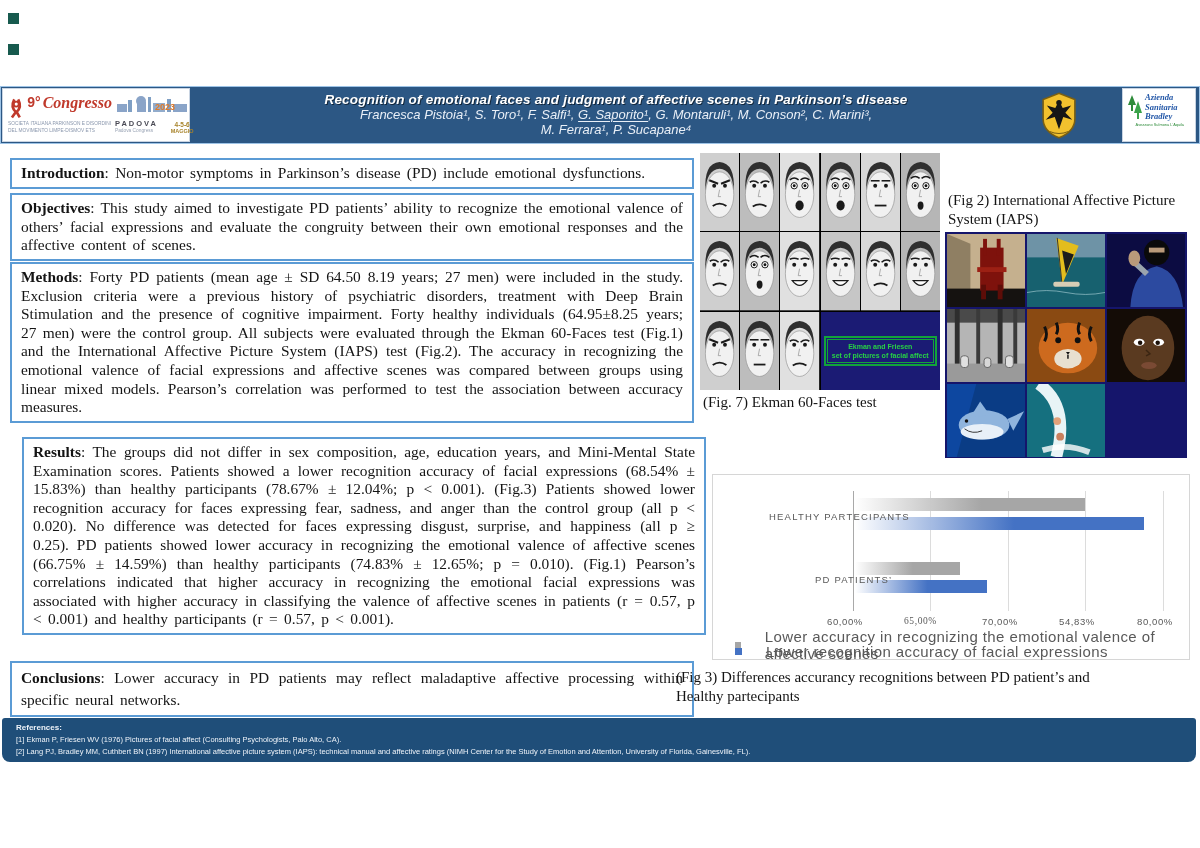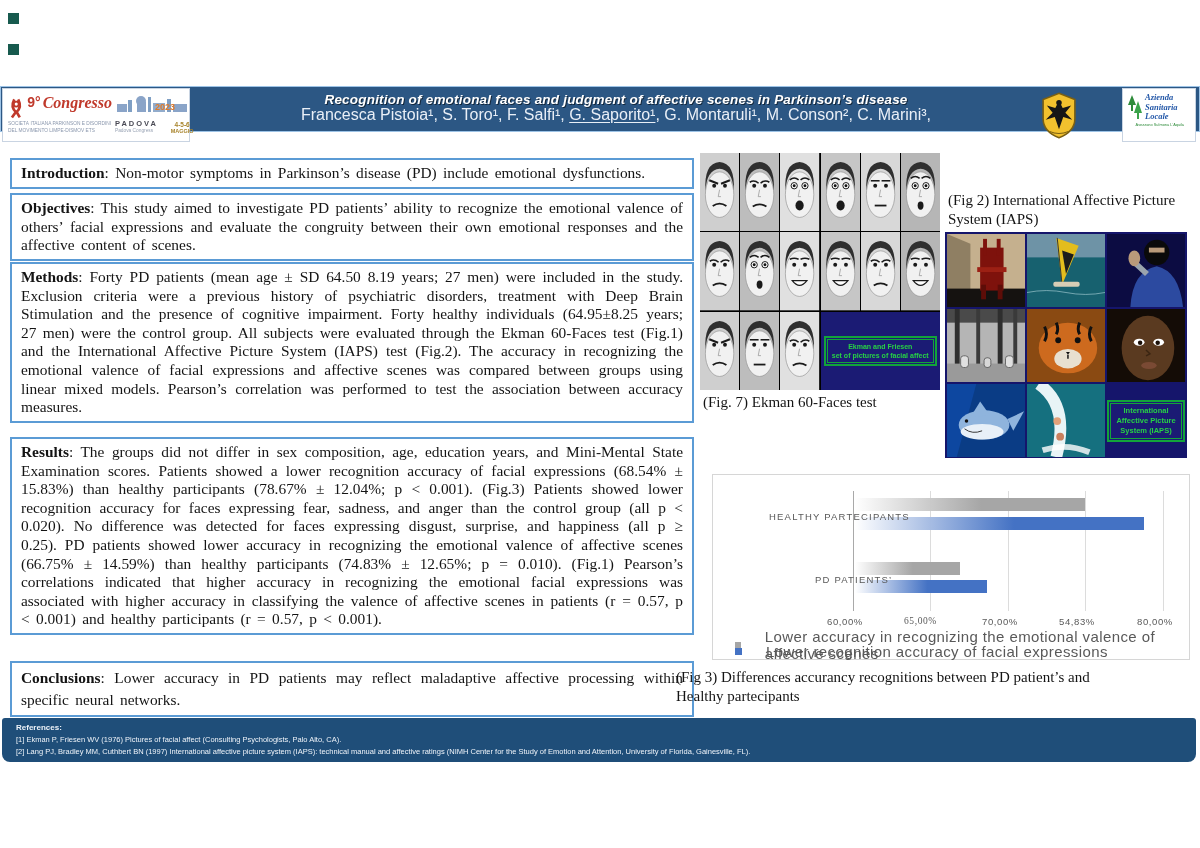--- a/index.html
+++ b/index.html
@@ -4,21 +4,21 @@
 <style>
   html,body{margin:0;padding:0;}
   body{width:1200px;height:848px;position:relative;background:#fff;overflow:hidden;
        font-family:"Liberation Sans",sans-serif;color:#111;}
   .abs{position:absolute;}
   
   .banner{background:#2c5784;border:1px solid #9dc3e6;box-sizing:border-box;}
   .title-block{color:#fff;text-align:center;}
   .poster-title{font-family:"Liberation Sans",sans-serif;font-weight:bold;font-style:italic;
        font-size:13.5px;letter-spacing:.2px;text-shadow:1px 1px 0 rgba(0,0,0,.55);}
-  .authors{font-size:16px;color:#e9eff7;line-height:15px;}
+  .authors{font-style:italic;font-size:13px;color:#e9eff7;line-height:15px;}
   .authors u{text-underline-offset:2px;}
   .logo-box{background:#fff;border:1px solid #c9d4e2;box-sizing:border-box;}
   .congress-red{color:#c0392b;font-weight:bold;}
   .tinytext{font-size:6px;color:#8a97ad;line-height:7px;transform:scale(.8);transform-origin:left top;white-space:nowrap;}
   .padova{font-size:7.5px;font-weight:bold;letter-spacing:2px;color:#4a4a55;}
   .gold{color:#a8842c;font-weight:bold;}
   
   .box{position:absolute;left:10px;width:662px;border:2px solid #5b9bd5;background:#fff;
        padding:4px 9px;font-family:"Liberation Serif",serif;font-size:15.4px;line-height:18.6px;
        color:#141414;text-align:justify;word-spacing:2.5px;}
@@ -52,24 +52,25 @@
   .footer .refhead{font-size:8px;font-weight:bold;margin-bottom:2px;}
   .footer .ref{font-size:7.5px;line-height:11.5px;white-space:nowrap;}
   .corner-square{position:absolute;width:11px;height:11px;background:#175a4e;}
 </style>
 </head>
 <body>
 
 <div class="corner-square" style="left:8px;top:13px;"></div>
 <div class="corner-square" style="left:8px;top:44px;"></div>
 
-<div class="abs banner" style="left:0;top:86px;width:1200px;height:46px;">
+<div class="abs banner" style="left:0;top:86px;width:1200px;height:58px;">
   <div class="abs title-block" style="left:200px;top:5px;width:830px;">
     <div class="poster-title">Recognition of emotional faces and judgment of affective scenes in Parkinson’s disease</div>
     <div class="authors"><span>Francesca Pistoia¹, S. Toro¹, F. Salfi¹, </span><u>G. Saporito¹</u><span>, G. Montaruli¹, M. Conson², C. Marini³,</span></div>
+    <div class="authors">M. Ferrara¹, P. Sucapane⁴</div>
   </div>
 
   <div class="abs" style="left:1040px;top:5px;width:36px;height:47px;">
     <svg viewBox="0 0 34 44" width="36" height="47">
       <path d="M17 1 L32 7 V25 Q32 37 17 43 Q2 37 2 25 V7 Z" fill="#f2c12e" stroke="#7a5f12" stroke-width="1.5"></path>
       <path d="M17 8 L13.5 15 L5.5 12.5 L11 19.5 L4.5 26 L13 23.5 L17 35 L21 23.5 L29.5 26 L23 19.5 L28.5 12.5 L20.5 15 Z" fill="#161616"></path>
       <circle cx="17" cy="10" r="2.6" fill="#161616"></circle>
       <path d="M8 37 Q17 41 26 37" stroke="#7a5f12" stroke-width="1" fill="none"></path>
     </svg>
   </div>
@@ -119,39 +120,39 @@
   <div style="display:flex;align-items:flex-start;gap:2px;padding:4px 3px 0 4px;">
     <svg width="16" height="30" viewBox="0 0 16 30">
       <polygon points="5,2 9,12 1,12" fill="#2e8b3a"></polygon>
       <polygon points="11,8 15,20 7,20" fill="#3aa34a"></polygon>
       <rect x="4" y="12" width="2" height="6" fill="#2e8b3a"></rect>
       <rect x="10" y="20" width="2" height="6" fill="#3aa34a"></rect>
     </svg>
     <div style="font-family:'Liberation Serif',serif;font-style:italic;font-weight:bold;color:#2458a8;font-size:8.5px;line-height:9.5px;">
       <div>Azienda</div>
       <div>Sanitaria</div>
-      <div>Locale</div>
+      <div>Bradley</div>
     </div>
   </div>
   <div style="font-size:6px;color:#2e8b3a;text-align:center;transform:scale(.65);transform-origin:center top;white-space:nowrap;">Avezzano Sulmona L'Aquila</div>
 </div>
 
 <div class="box" style="top:158px;">
   <b>Introduction</b><span>: Non-motor symptoms in Parkinson’s disease (PD) include emotional dysfunctions.</span>
 </div>
 
 <div class="box" style="top:193px;">
   <b>Objectives</b><span>: This study aimed to investigate PD patients’ ability to recognize the emotional valence of others’ facial expressions and evaluate the congruity between their own emotional responses and the affective content of scenes.</span>
 </div>
 
 <div class="box" style="top:262px;">
   <b>Methods</b><span>: Forty PD patients (mean age ± SD 64.50  8.19 years; 27 men) were included in the study. Exclusion criteria were a previous history of psychiatric disorders, treatment with Deep Brain Stimulation and the presence of cognitive impairment. Forty healthy individuals (64.95±8.25 years; 27 men) were the control group. All subjects were evaluated through the Ekman 60-Faces test (Fig.1) and the International Affective Picture System (IAPS) test (Fig.2). The accuracy in recognizing the emotional valence of facial expressions and affective scenes was compared between groups using linear mixed models. Pearson’s correlation was performed to test the association between accuracy measures.</span>
 </div>
 
-<div class="box" style="top:437px;">
+<div class="box" style="top:437px;margin-left:12px;">
   <b>Results</b><span>: The groups did not differ in sex composition, age, education years, and Mini-Mental State Examination scores. Patients showed a lower recognition accuracy of facial expressions (68.54% ± 15.83%) than healthy participants (78.67% ± 12.04%; p &lt; 0.001). (Fig.3) Patients showed lower recognition accuracy for faces expressing fear, sadness, and anger than the control group (all p &lt; 0.020). No difference was detected for faces expressing disgust, surprise, and happiness (all p ≥ 0.25). PD patients showed lower accuracy in recognizing the emotional valence of affective scenes (66.75% ± 14.59%) than healthy participants (74.83% ± 12.65%; p = 0.010). (Fig.1) Pearson’s correlations indicated that higher accuracy in recognizing the emotional facial expressions was associated with higher accuracy in classifying the valence of affective scenes in patients (r = 0.57, p &lt; 0.001) and healthy participants (r = 0.57, p &lt; 0.001).</span>
 </div>
 
 <div class="box" style="top:661px;line-height:22px;">
   <b>Conclusions</b><span>: Lower accuracy in PD patients may reflect maladaptive affective processing within specific neural networks.</span>
 </div>
 
 <div class="abs ekman-grid" id="ekman-grid" style="left:700px;top:153px;width:240px;height:237px;">
   <div class="tile">
       <svg viewBox="0 0 40 79" preserveAspectRatio="none">
@@ -456,26 +457,20 @@
     </div>
     <div class="tile">
       <svg viewBox="0 0 80 75" preserveAspectRatio="none">
         <rect width="80" height="75" fill="#15707f"></rect>
         <path d="M12 0 Q44 22 30 75" stroke="#e8f4f6" stroke-width="12" fill="none"></path>
         <circle cx="31" cy="38" r="4" fill="#e2a27a"></circle>
         <circle cx="34" cy="54" r="4" fill="#c9805e"></circle>
         <path d="M16 68 Q40 60 64 70" stroke="#fff" stroke-width="6" fill="none" opacity="0.8"></path>
       </svg>
     </div>
-    <div class="iaps-badge-cell">
-    <div class="badge med">
-      <div>International Affective Picture</div>
-      <div>System (IAPS)</div>
-    </div>
-  </div>
 </div>
 
 <div class="abs chart-box" style="left:712px;top:474px;width:476px;height:184px;">
 
   <div class="gridline axisline" style="left:140px;"></div>
   <div class="gridline" style="left:217px;"></div>
   <div class="gridline" style="left:295px;"></div>
   <div class="gridline" style="left:372px;"></div>
   <div class="gridline" style="left:450px;"></div>
 

